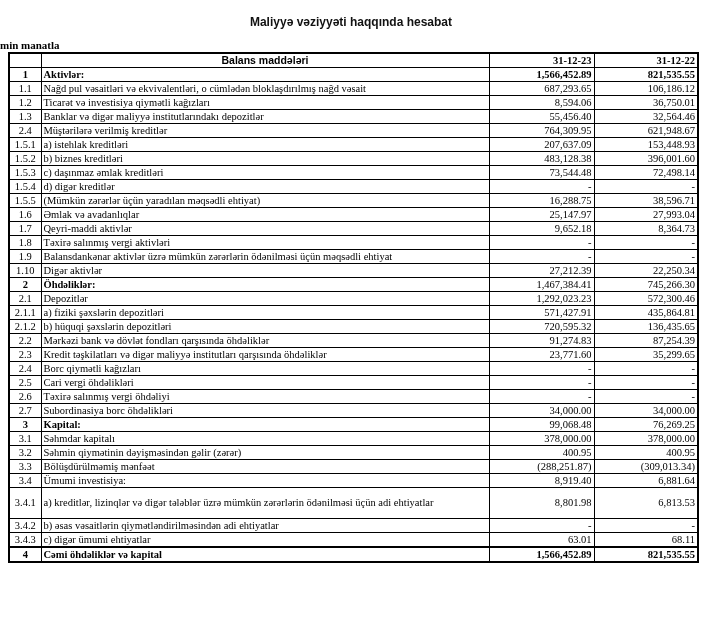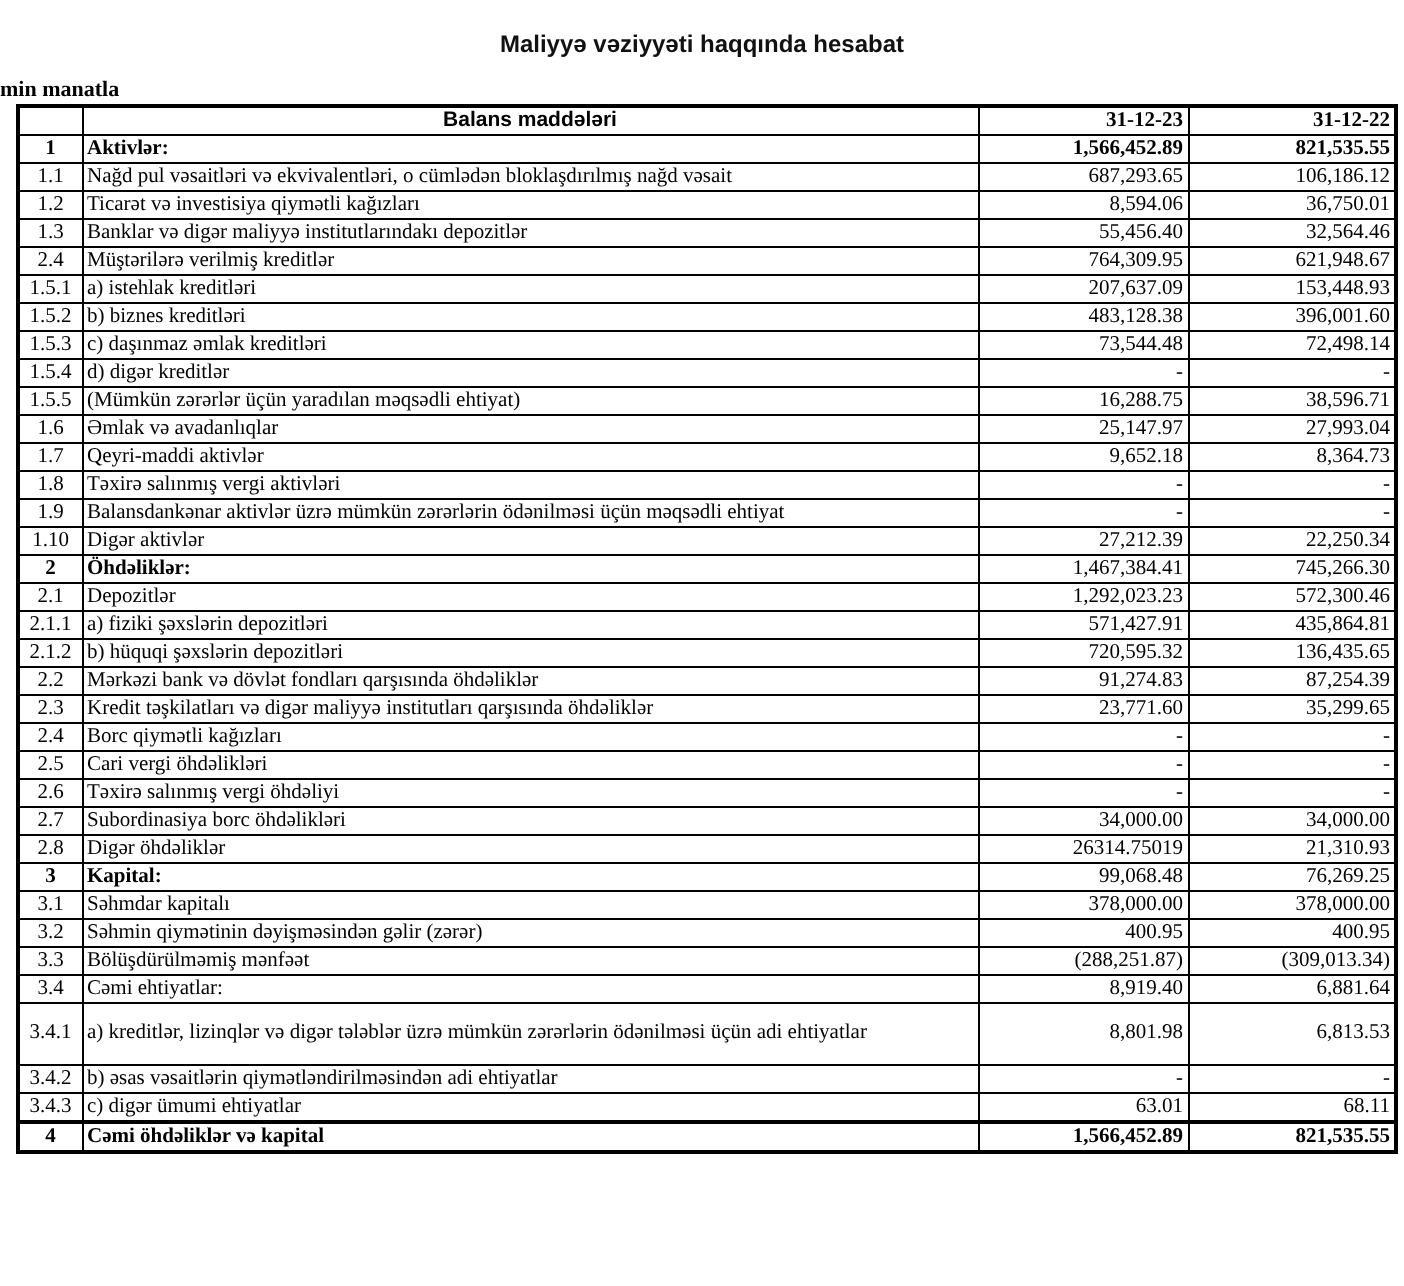--- a/index.html
+++ b/index.html
@@ -214,26 +214,20 @@
           <td class="label">Təxirə salınmış vergi öhdəliyi</td>
           <td class="num dash">-</td>
           <td class="num dash">-</td>
         </tr>
         <tr>
           <td class="no">2.7</td>
           <td class="label">Subordinasiya borc öhdəlikləri</td>
           <td class="num">34,000.00</td>
           <td class="num">34,000.00</td>
         </tr>
-        <tr>
-          <td class="no">2.8</td>
-          <td class="label">Digər öhdəliklər</td>
-          <td class="num">26314.75019</td>
-          <td class="num">21,310.93</td>
-        </tr>
         <tr class="s">
           <td class="no">3</td>
           <td class="label">Kapital:</td>
           <td class="num">99,068.48</td>
           <td class="num">76,269.25</td>
         </tr>
         <tr>
           <td class="no">3.1</td>
           <td class="label">Səhmdar kapitalı</td>
           <td class="num">378,000.00</td>
@@ -246,21 +240,21 @@
           <td class="num">400.95</td>
         </tr>
         <tr>
           <td class="no">3.3</td>
           <td class="label">Bölüşdürülməmiş mənfəət</td>
           <td class="num">(288,251.87)</td>
           <td class="num">(309,013.34)</td>
         </tr>
         <tr>
           <td class="no">3.4</td>
-          <td class="label">Cəmi ehtiyatlar:</td>
+          <td class="label">Ümumi investisiya:</td>
           <td class="num">8,919.40</td>
           <td class="num">6,881.64</td>
         </tr>
         <tr class="tall">
           <td class="no">3.4.1</td>
           <td class="label">a) kreditlər, lizinqlər və digər tələblər üzrə mümkün zərərlərin ödənilməsi üçün adi ehtiyatlar</td>
           <td class="num">8,801.98</td>
           <td class="num">6,813.53</td>
         </tr>
         <tr>

